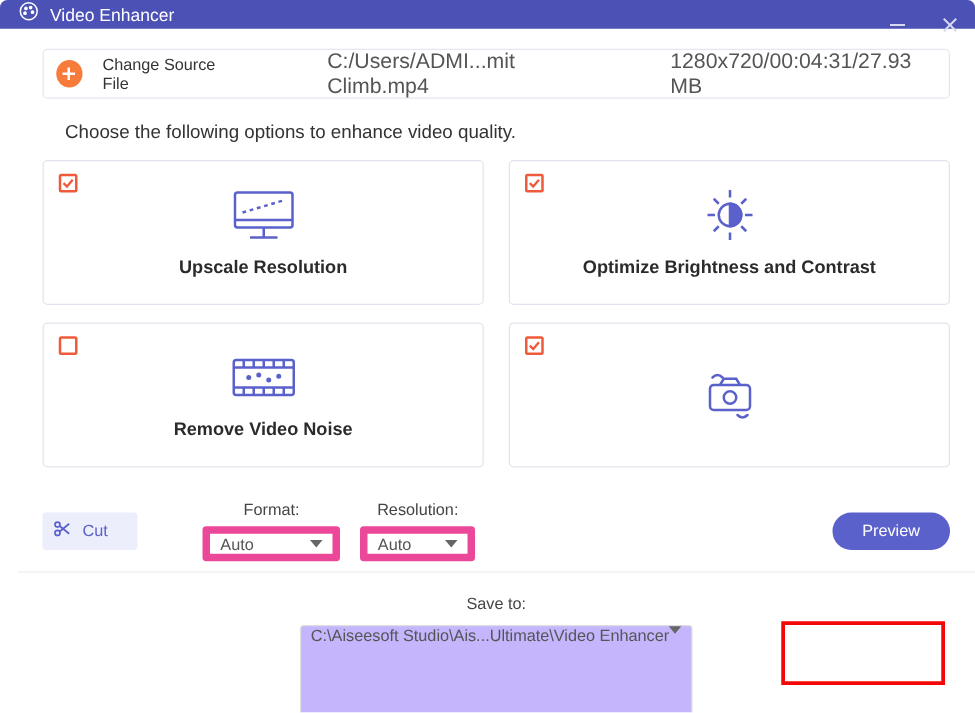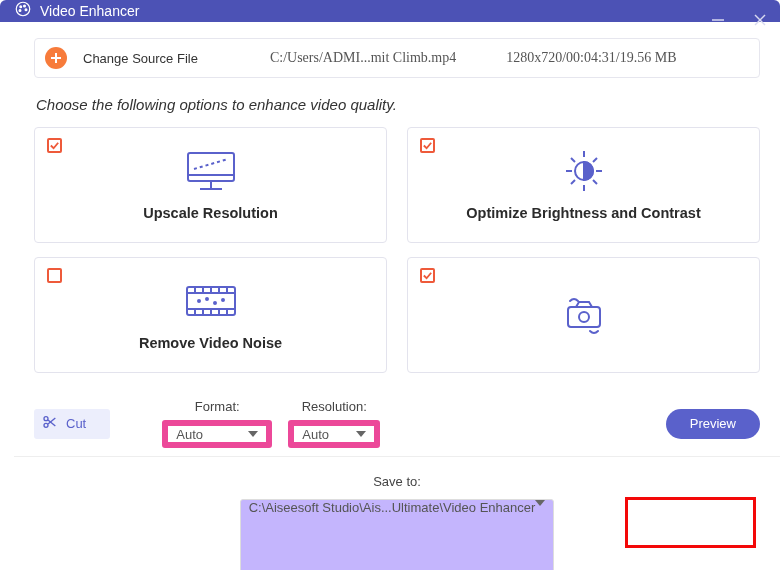--- a/index.html
+++ b/index.html
@@ -6,22 +6,22 @@
   body { background: #fff; width: 780px; height: 570px; overflow: hidden; }
   .window { width: 780px; height: 570px; background: #fff; border-radius: 6px; overflow: hidden; display: flex; flex-direction: column; }
   .titlebar { height: 40px; background: #4c52b5; display: flex; align-items: center; padding: 0 14px; color: #fff; position: relative; }
   .titlebar-title { font-size: 14px; margin-left: 8px; }
   .titlebar-controls { position: absolute; right: 8px; top: 0; height: 40px; display: flex; align-items: center; gap: 18px; }
   .titlebar-controls span { width: 24px; height: 24px; display: flex; align-items: center; justify-content: center; cursor: pointer; color: #d7d9f0; }
   .content { flex: 1; padding: 16px 20px 18px 34px; display: flex; flex-direction: column; }
   .source-bar { height: 40px; border: 1px solid #e6e6ee; border-radius: 4px; display: flex; align-items: center; padding: 0 10px; gap: 16px; font-size: 13px; color: #555; }
   .plus-circle { width: 22px; height: 22px; border-radius: 50%; background: #f77b3b; display: flex; align-items: center; justify-content: center; color: #fff; font-size: 16px; line-height: 1; cursor: pointer; }
   .source-label { color: #333; font-size: 13px; }
-  .source-path, .source-meta { color: #555; font-size: 14px; font-family: Liberation Serif, serif; }
-  .instruction { font-size: 15px; color: #333; margin: 18px 0 14px 2px; font-style: italic; }
+  .source-path, .source-meta { color: #555; font-size: 17px; }
+  .instruction { font-size: 15px; color: #333; margin: 18px 0 14px 18px; }
   .options-grid { display: grid; grid-template-columns: 1fr 1fr; gap: 14px 20px; }
   .option-card { border: 1px solid #e3e3ed; border-radius: 4px; height: 116px; position: relative; display: flex; flex-direction: column; align-items: center; justify-content: center; gap: 12px; cursor: pointer; }
   .option-check { position: absolute; top: 10px; left: 12px; width: 15px; height: 15px; border: 2px solid #ee5a3a; border-radius: 2px; display: flex; align-items: center; justify-content: center; }
   .option-check.checked svg { display: block; }
   .option-check svg { display: none; }
   .option-icon { height: 44px; display: flex; align-items: center; justify-content: center; }
   .option-label { font-size: 14.5px; font-weight: 600; color: #2b2b2b; text-align: center; }
   .row-controls { margin-top: 26px; display: flex; align-items: center; gap: 16px; font-size: 13px; color: #444; }
   .cut-btn { height: 30px; padding: 0 24px 0 8px; background: #eceefc; border-radius: 3px; color: #5a61cb; display: flex; align-items: center; gap: 8px; cursor: pointer; font-size: 13px; }
   .select-group { display: flex; align-items: center; gap: 6px; flex-direction: column; }
@@ -74,21 +74,21 @@
       <div class="plus-circle">
         <svg width="12" height="12" viewBox="0 0 12 12">
             <line x1="6" y1="1" x2="6" y2="11" stroke="#fff" stroke-width="2"></line>
             <line x1="1" y1="6" x2="11" y2="6" stroke="#fff" stroke-width="2"></line>
           </svg>
       </div>
       <span class="source-label">Change Source File</span>
       <span style="width:40px"></span>
       <span class="source-path">C:/Users/ADMI...mit Climb.mp4</span>
       <span style="width:18px"></span>
-      <span class="source-meta">1280x720/00:04:31/19.56 MB</span>
+      <span class="source-meta">1280x720/00:04:31/27.93 MB</span>
     </div>
 
     <div class="instruction">Choose the following options to enhance video quality.</div>
 
     <div class="options-grid">
 
       <div class="option-card">
         <div class="option-check checked">
           <svg width="11" height="11" viewBox="0 0 12 12">
               <polyline points="2,6 5,9 10,3" fill="none" stroke="#ee5a3a" stroke-width="2"></polyline>

